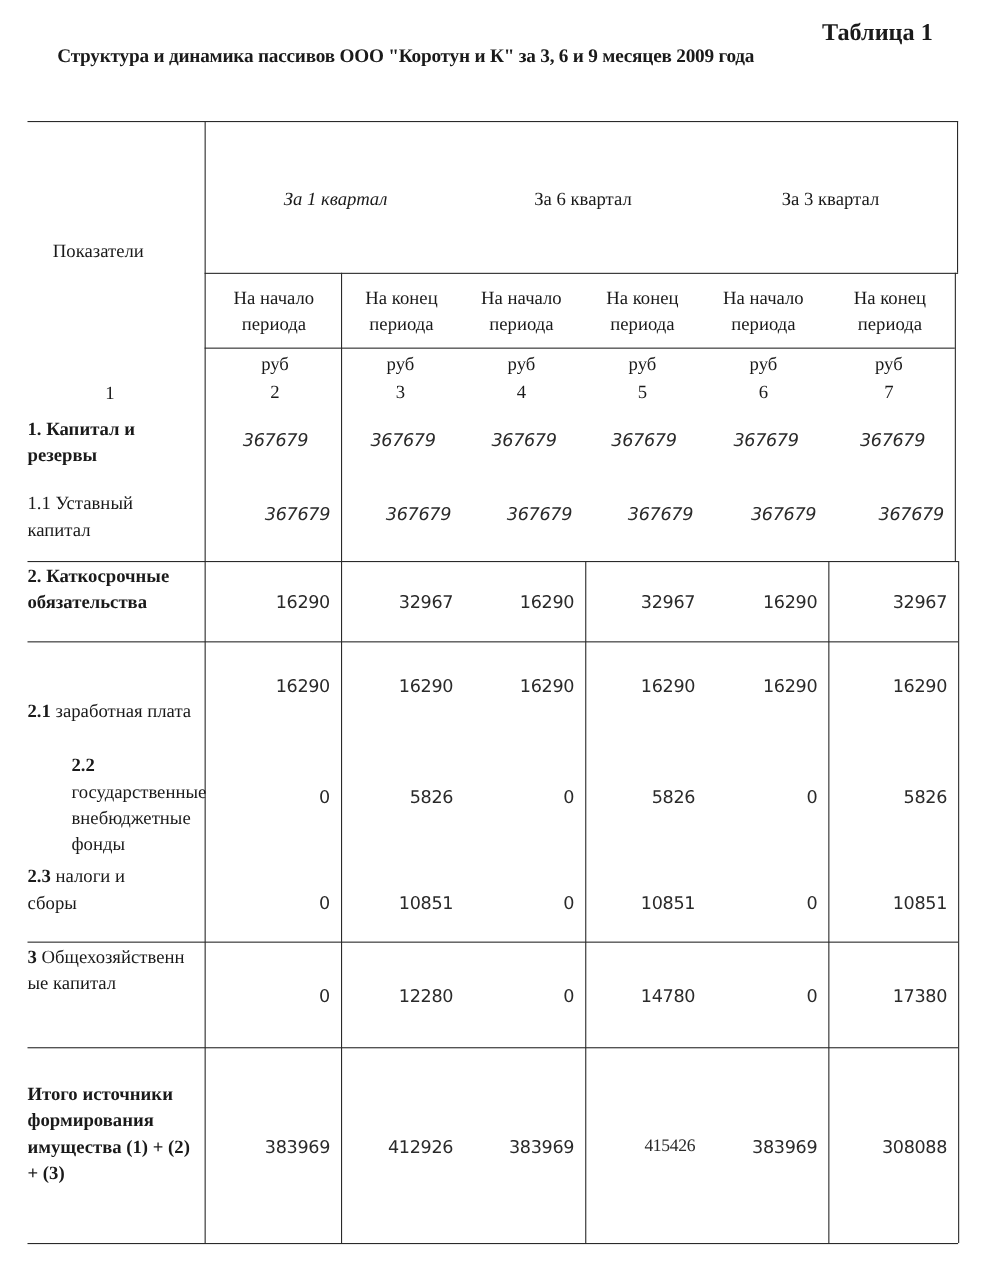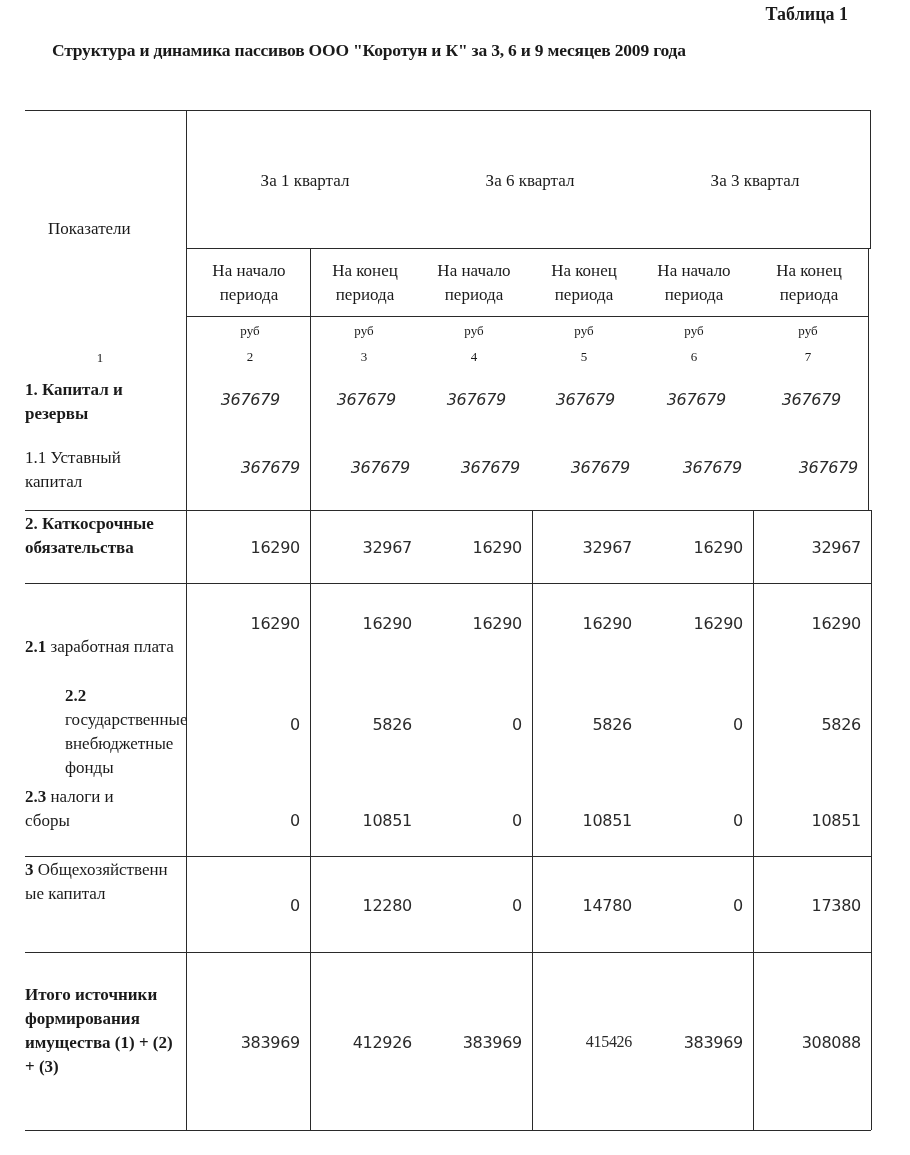--- a/index.html
+++ b/index.html
@@ -1,25 +1,25 @@
 <!DOCTYPE html>
 <html><head>
 <meta charset="utf-8">
 <style>
   html, body { margin:0; padding:0; background:#ffffff; }
   body { width:910px; height:1155px; position:relative; overflow:hidden;
          font-family:"Liberation Serif","DejaVu Serif",serif; color:#1a1a1a; }
   .abs { position:absolute; }
   .hline { position:absolute; height:0; border-top:1.5px solid #2a2a2a; }
   .vline { position:absolute; width:0; border-left:1.5px solid #2a2a2a; }
-  .caption { position:absolute; right:62px; top:4px; font-weight:bold; font-size:18px; }
+  .caption { position:absolute; right:62px; top:16px; font-weight:bold; font-size:22px; }
   .title { position:absolute; left:52px; top:40px; font-weight:bold; font-size:17.5px; letter-spacing:-0.2px; white-space:nowrap; }
   .hdr { font-size:17px; text-align:center; white-space:nowrap; }
   .sub { font-size:17px; text-align:center; line-height:24px; }
-  .unit { font-size:13px; text-align:center; line-height:26px; }
+  .unit { font-size:17px; text-align:center; line-height:26px; }
   .lbl { font-size:17px; line-height:24px; }
   .lbl b { font-weight:bold; }
   .num { font-family:"DejaVu Sans","Liberation Sans",sans-serif; font-size:16px; text-align:right; color:#2a2a2a; letter-spacing:-0.3px; }
   .numi { font-style:italic; }
 </style>
 </head>
 <body>
 
 <div class="caption">Таблица 1</div>
 <div class="title">Структура и динамика пассивов ООО "Коротун  и К" за 3, 6 и 9 месяцев 2009 года</div>
@@ -38,21 +38,21 @@
   <div class="vline" style="left:186px; top:110px; height:1020px;"></div>
   <div class="vline" style="left:310px; top:248px; height:882px;"></div>
   <div class="vline" style="left:532px; top:510px; height:620px;"></div>
   <div class="vline" style="left:753px; top:510px; height:620px;"></div>
   <div class="vline" style="left:870px; top:110px; height:138px;"></div>
   <div class="vline" style="left:868px; top:248px; height:262px;"></div>
   <div class="vline" style="left:871px; top:510px; height:620px;"></div>
 
   <div class="abs lbl" style="left:48px; top:217px;">Показатели</div>
 
-  <div class="abs hdr" style="left:230px; top:171px; width:150px;">За 1 квартал</div>
+  <div class="abs hdr" style="left:230px; top:171px; width:150px;font-style:italic;">За 1 квартал</div>
   <div class="abs hdr" style="left:455px; top:171px; width:150px;">За 6 квартал</div>
   <div class="abs hdr" style="left:680px; top:171px; width:150px;">За 3 квартал</div>
 
   <div class="abs sub" style="left:190px; top:259px; width:118px;">
     <div>На начало</div>
       <div>периода</div>
   </div>
   <div class="abs sub" style="left:312px; top:259px; width:106px;">
     <div>На конец</div>
       <div>периода</div>

